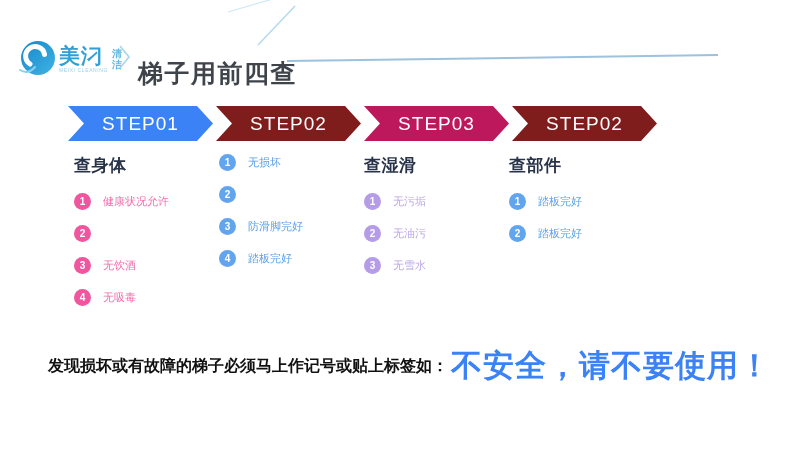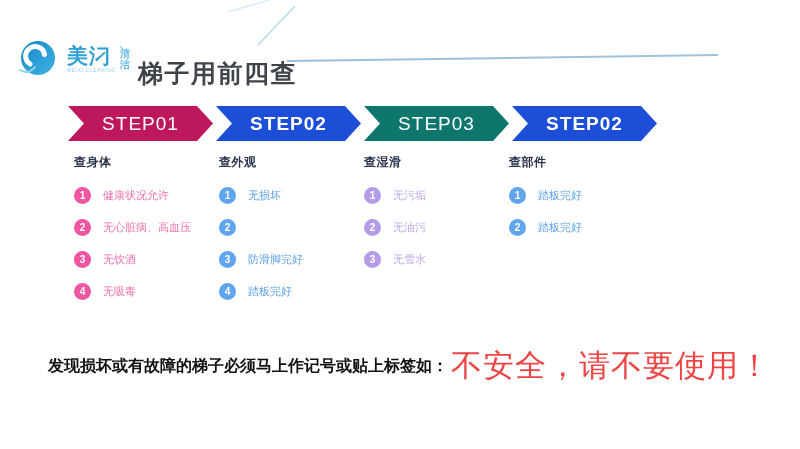--- a/index.html
+++ b/index.html
@@ -4,58 +4,58 @@
 <style>
   html,body { margin:0; padding:0; background:#fff; }
   .slide {
     position:relative; width:800px; height:449px; background:#ffffff;
     overflow:hidden; font-family:"Liberation Sans", sans-serif;
   }
 
   
   .logo-wrap { position:absolute; left:16px; top:38px; display:flex; align-items:center; }
   .logo-svg { display:block; }
-  .brand { margin-left:9px; display:flex; align-items:center; }
+  .brand { margin-left:1px; display:flex; align-items:center; }
   .brand-main-col { display:flex; flex-direction:column; line-height:1; }
   .brand-main { color:#2f9fd6; font-size:21px; font-weight:bold; letter-spacing:1px; }
   .brand-sub { color:#9ad2ea; font-size:5px; letter-spacing:0.6px; margin-top:2px; white-space:nowrap; }
   .brand-tag { display:flex; flex-direction:column; margin-left:4px; color:#62bae2; font-size:10px; line-height:1.15; font-weight:bold; }
   .chevron-wrap { position:absolute; left:118px; top:44px; }
   .page-title { position:absolute; left:138px; top:57px; font-size:25px; font-weight:bold; color:#3f444b; letter-spacing:1.5px; white-space:nowrap; }
   .decor-svg { position:absolute; left:0; top:0; pointer-events:none; }
 
   
   .steps { position:absolute; left:68px; top:106px; display:flex; gap:3px; }
   .step {
     width:145px; height:35px; display:flex; align-items:center; justify-content:center;
     color:#fff; font-size:19px; letter-spacing:1px;
     clip-path:polygon(0 0, 129px 0, 100% 50%, 129px 100%, 0 100%, 16px 50%);
   }
-  .step-pink   { background:#be185d; }
-  .step-blue   { background:#1d4ed8;font-weight:bold; }
-  .step-purple { background:#0f766e; }
+  .step-pink   { background:#3b82f6; }
+  .step-blue   { background:#7f1d1d; }
+  .step-purple { background:#be185d; }
 
   
   .columns { position:absolute; left:68px; top:154px; display:flex; }
   .column { width:145px; }
-  .col-header { font-size:12px; font-weight:bold; color:#28334a; padding-left:6px; margin-bottom:16px; letter-spacing:0.5px; }
+  .col-header { font-size:17px; font-weight:bold; color:#28334a; padding-left:6px; margin-bottom:16px; letter-spacing:0.5px; }
   .item { display:flex; align-items:center; margin-bottom:15px; padding-left:6px; }
   .badge {
     width:17px; height:17px; border-radius:50%; color:#fff; font-size:10px; font-weight:bold;
     display:flex; align-items:center; justify-content:center; margin-right:12px; flex-shrink:0;
   }
   .item-text { font-size:11px; white-space:nowrap;text-align:center; }
   .c-pink   .badge { background:#f0559f; }  .c-pink   .item-text { color:#f170ad; }
   .c-blue   .badge { background:#62a5ef; }  .c-blue   .item-text { color:#5ba1e8; }
   .c-purple .badge { background:#b59ce8; }  .c-purple .item-text { color:#bba6e5; }
 
   
   .footer { position:absolute; left:48px; top:340px; width:730px; height:52px; display:flex; align-items:center; }
   .footer-label { font-size:16px; font-weight:bold; color:#111111; white-space:nowrap; }
-  .footer-warning { font-size:31px; font-weight:normal; color:#ef4444; margin-left:3px; letter-spacing:1px; white-space:nowrap; }
+  .footer-warning { font-size:31px; font-weight:bold; color:#3b82f6; margin-left:3px; letter-spacing:1px; white-space:nowrap; }
 </style>
 </head>
 <body>
 
 <div class="slide">
 
   <svg class="decor-svg" width="800" height="80" viewBox="0 0 800 80">
     <line x1="287" y1="61" x2="718" y2="55" stroke="#9cc2de" stroke-width="2"></line>
     <line x1="258" y1="45" x2="295" y2="6" stroke="#b5daee" stroke-width="1.5"></line>
     <line x1="228" y1="12" x2="290" y2="-6" stroke="#cfe8f5" stroke-width="1.2"></line>
@@ -103,34 +103,32 @@
   <div class="columns">
 
     <div class="column c-pink">
       <div class="col-header">查身体</div>
       <div class="item">
         <span class="badge">1</span>
         <span class="item-text">健康状况允许</span>
       </div>
       <div class="item">
         <span class="badge">2</span>
-        <span class="item-text">无心脏病、高血压</span>
       </div>
       <div class="item">
         <span class="badge">3</span>
         <span class="item-text">无饮酒</span>
       </div>
       <div class="item">
         <span class="badge">4</span>
         <span class="item-text">无吸毒</span>
       </div>
     </div>
 
     <div class="column c-blue">
-      <div class="col-header">查外观</div>
       <div class="item">
         <span class="badge">1</span>
         <span class="item-text">无损坏</span>
       </div>
       <div class="item">
         <span class="badge">2</span>
       </div>
       <div class="item">
         <span class="badge">3</span>
         <span class="item-text">防滑脚完好</span>

